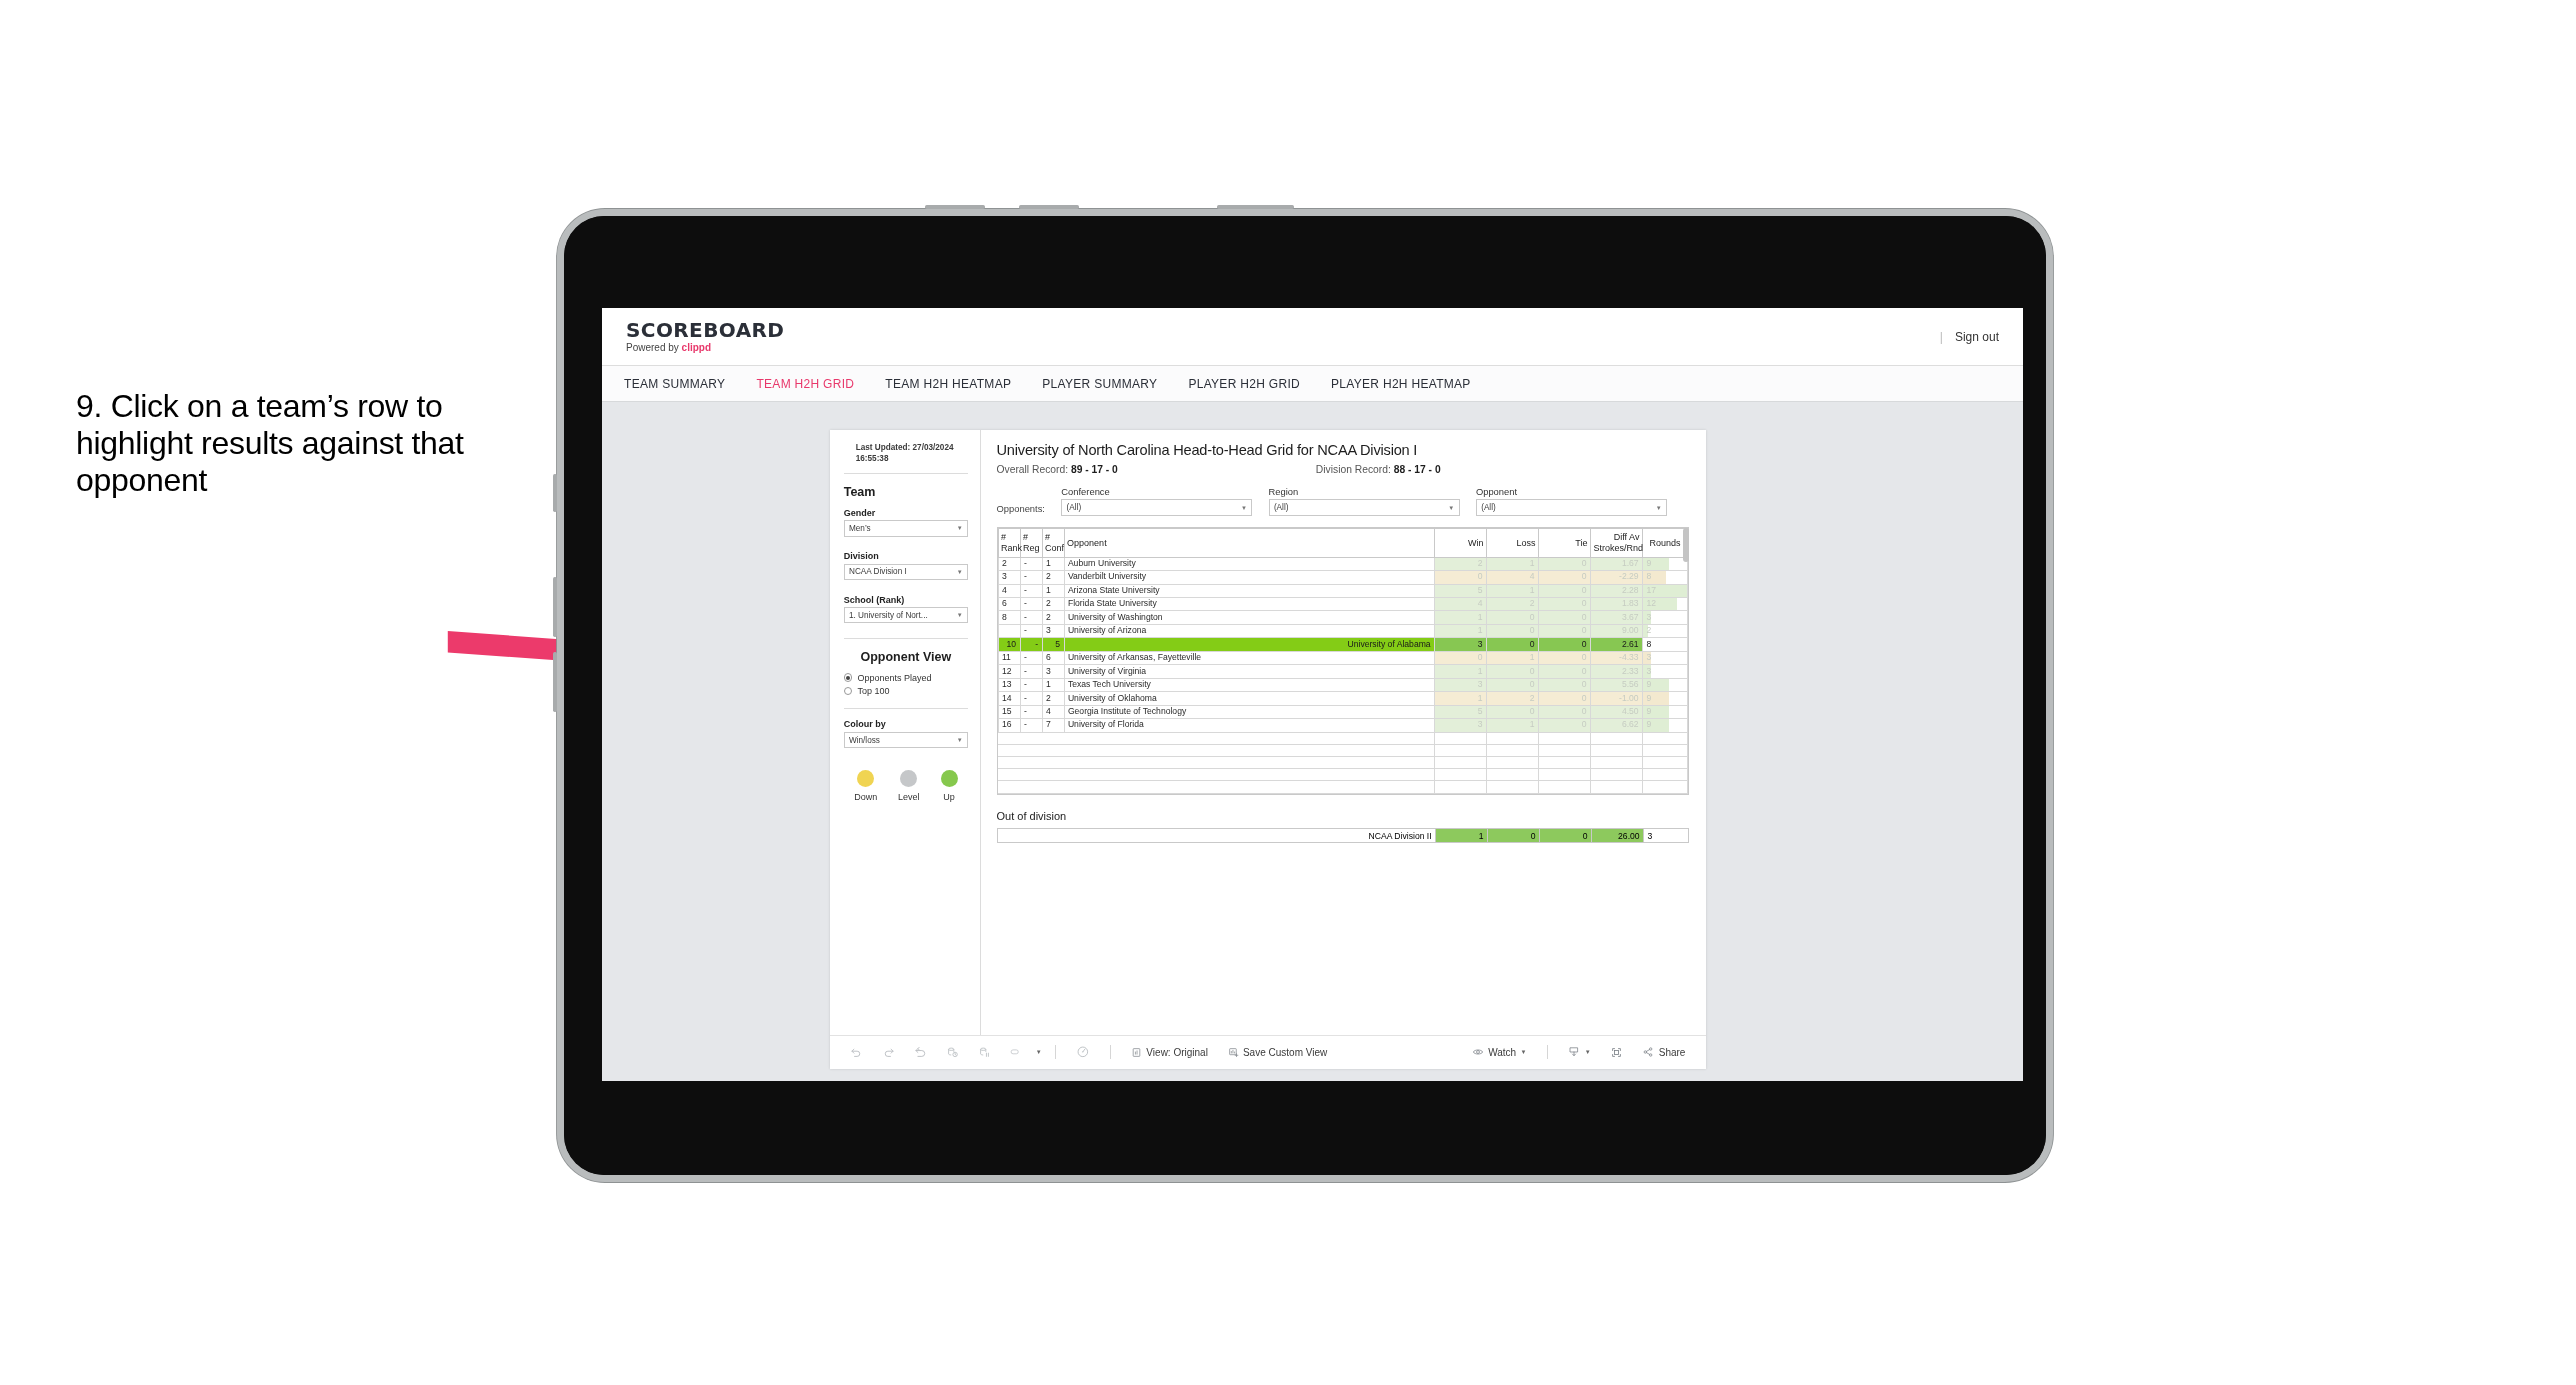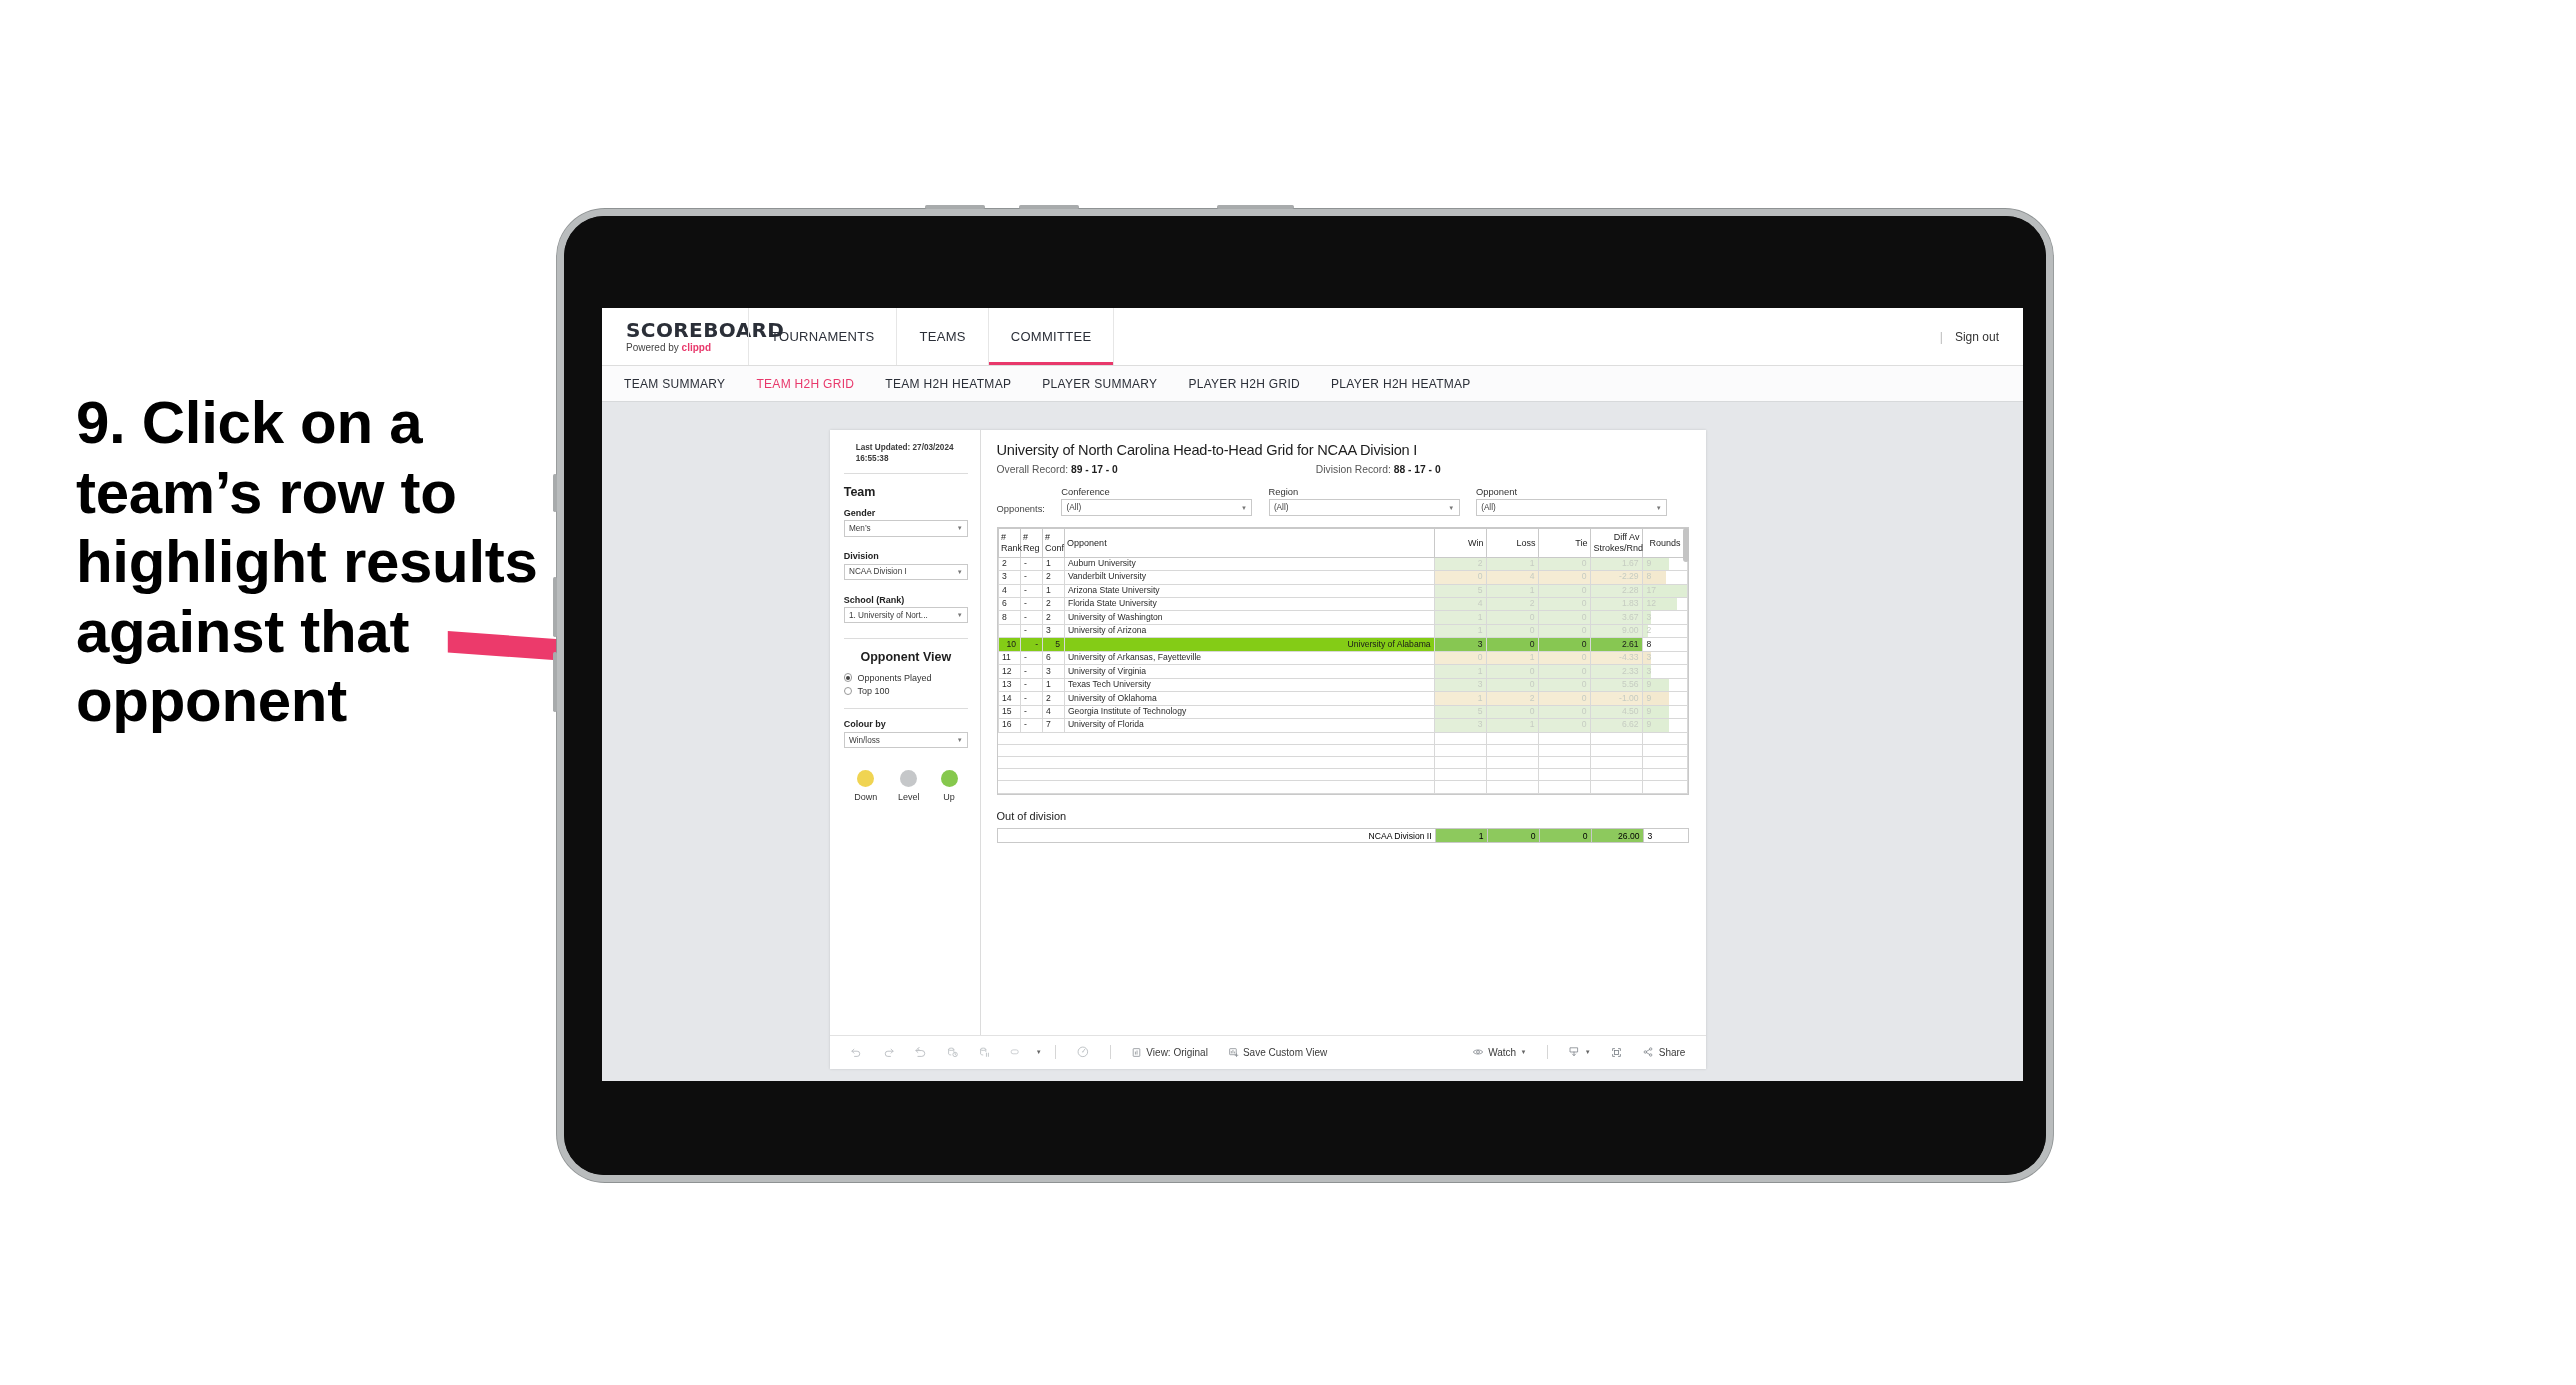--- a/index.html
+++ b/index.html
@@ -10,25 +10,24 @@
     overflow: hidden;
   }
 
   #stage { position: relative; width: 2576px; height: 1385px; background:#fff; }
 
   
   .annotation {
     position: absolute;
     left: 76px; top: 388px;
     width: 481px;
-    font-size: 60px;
+    font-size: 32px;
     line-height: 1.16;
     color: #000;
     letter-spacing: -0.3px;
-    font-weight: bold;
   }
   .arrow-wrap { position:absolute; left:447px; top:601px; width:653px; height:120px; pointer-events:none; }
 
   
   .tablet {
     position: absolute;
     left: 557px; top: 209px;
     width: 1496px; height: 973px;
     background: #141414;
     border-radius: 48px;
@@ -237,25 +236,20 @@
     <span class="btn-side btn-top2"></span>
     <span class="btn-side btn-top3"></span>
 
     <div class="tablet-inner">
       <div class="viewport">
 
         <div class="topnav">
           <div class="brand">
             <div class="brand-name">SCOREBOARD</div>
             <div class="brand-sub"><span>Powered by </span><b>clippd</b></div>
-          </div>
-          <div class="topnav-items">
-            <div class="topnav-item">TOURNAMENTS</div>
-            <div class="topnav-item">TEAMS</div>
-            <div class="topnav-item active">COMMITTEE</div>
           </div>
           <div class="topnav-right">
             <span class="divider-v">|</span>
             <span>Sign out</span>
           </div>
         </div>
 
         <div class="subnav">
           <div class="subnav-item">TEAM SUMMARY</div>
           <div class="subnav-item active">TEAM H2H GRID</div>

